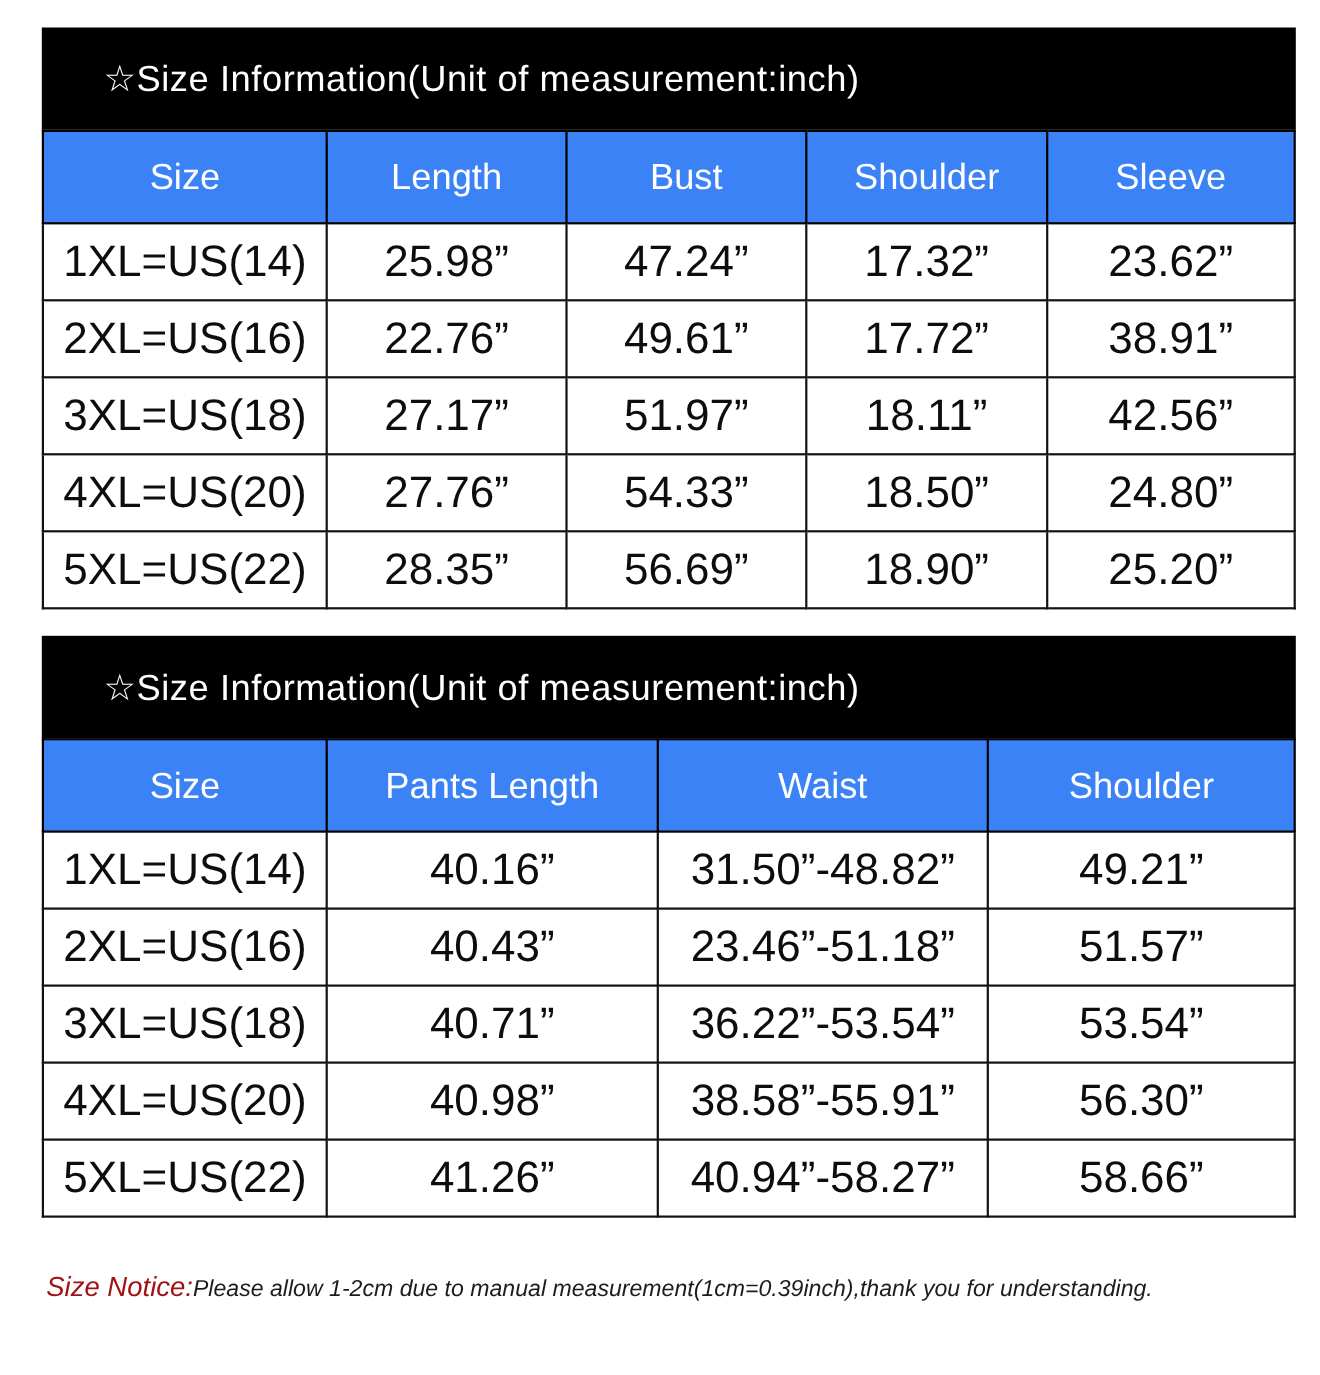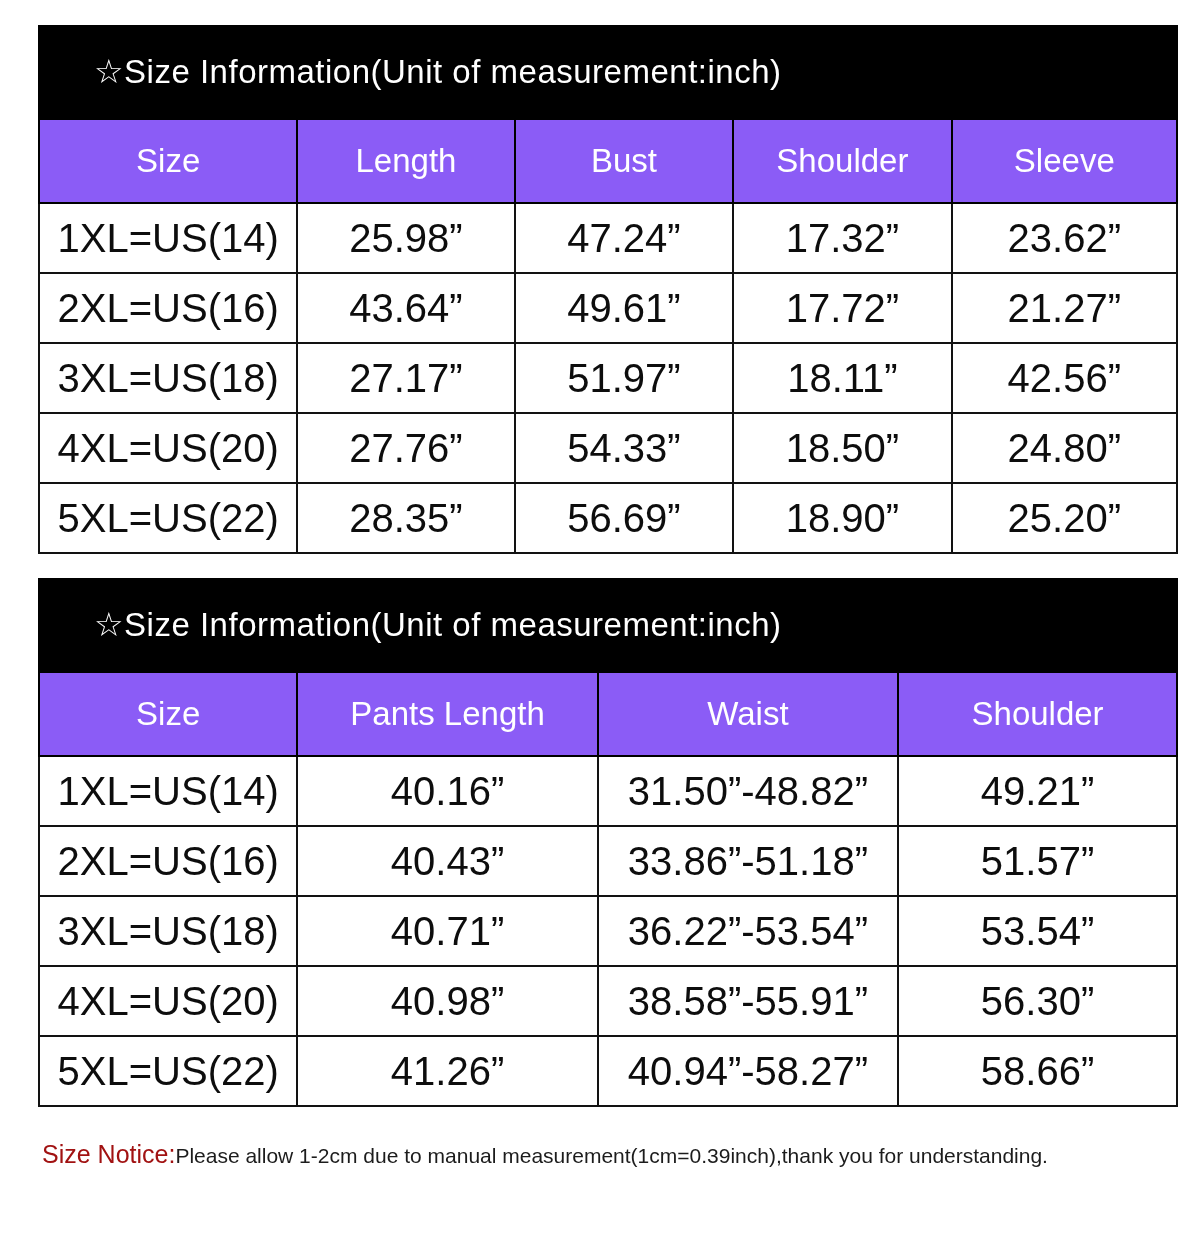--- a/index.html
+++ b/index.html
@@ -28,21 +28,21 @@
     font-size: 33px;
     letter-spacing: 0.5px;
     white-space: nowrap;
   }
   table.size-table {
     width: 100%;
     border-collapse: collapse;
     table-layout: fixed;
   }
   table.size-table th {
-    background: #8b5cf6;
+    background: #3b82f6;
     color: #ffffff;
     font-weight: normal;
     font-size: 33px;
     height: 84px;
     border: 2px solid #000000;
     text-align: center;
     vertical-align: middle;
   }
   table.size-table td {
     background: #ffffff;
@@ -58,21 +58,21 @@
   table.t1 col:nth-child(1) { width: 22.7%; }
   table.t1 col:nth-child(2) { width: 19.1%; }
   table.t1 col:nth-child(3) { width: 19.2%; }
   table.t1 col:nth-child(4) { width: 19.2%; }
   table.t1 col:nth-child(5) { width: 19.8%; }
   table.t2 col:nth-child(1) { width: 22.7%; }
   table.t2 col:nth-child(2) { width: 26.4%; }
   table.t2 col:nth-child(3) { width: 26.4%; }
   table.t2 col:nth-child(4) { width: 24.5%; }
   .block-gap { height: 24px; }
-  .notices { margin-top: 30px; padding-left: 4px; }
+  .notices { margin-top: 46px; padding-left: 4px; font-style: italic; }
   .notice-line {
     margin-bottom: 23px;
     white-space: nowrap;
     line-height: 34px;
   }
   .notice-label {
     color: #a11212;
     font-size: 25px;
   }
   .notice-text {
@@ -109,24 +109,24 @@
       <tbody>
           <tr>
             <td>1XL=US(14)</td>
             <td>25.98”</td>
             <td>47.24”</td>
             <td>17.32”</td>
             <td>23.62”</td>
           </tr>
           <tr>
             <td>2XL=US(16)</td>
-            <td>43.64”</td>
+            <td>22.76”</td>
             <td>49.61”</td>
             <td>17.72”</td>
-            <td>21.27”</td>
+            <td>38.91”</td>
           </tr>
           <tr>
             <td>3XL=US(18)</td>
             <td>27.17”</td>
             <td>51.97”</td>
             <td>18.11”</td>
             <td>42.56”</td>
           </tr>
           <tr>
             <td>4XL=US(20)</td>
@@ -170,21 +170,21 @@
       <tbody>
           <tr>
             <td>1XL=US(14)</td>
             <td>40.16”</td>
             <td>31.50”-48.82”</td>
             <td>49.21”</td>
           </tr>
           <tr>
             <td>2XL=US(16)</td>
             <td>40.43”</td>
-            <td>33.86”-51.18”</td>
+            <td>23.46”-51.18”</td>
             <td>51.57”</td>
           </tr>
           <tr>
             <td>3XL=US(18)</td>
             <td>40.71”</td>
             <td>36.22”-53.54”</td>
             <td>53.54”</td>
           </tr>
           <tr>
             <td>4XL=US(20)</td>

